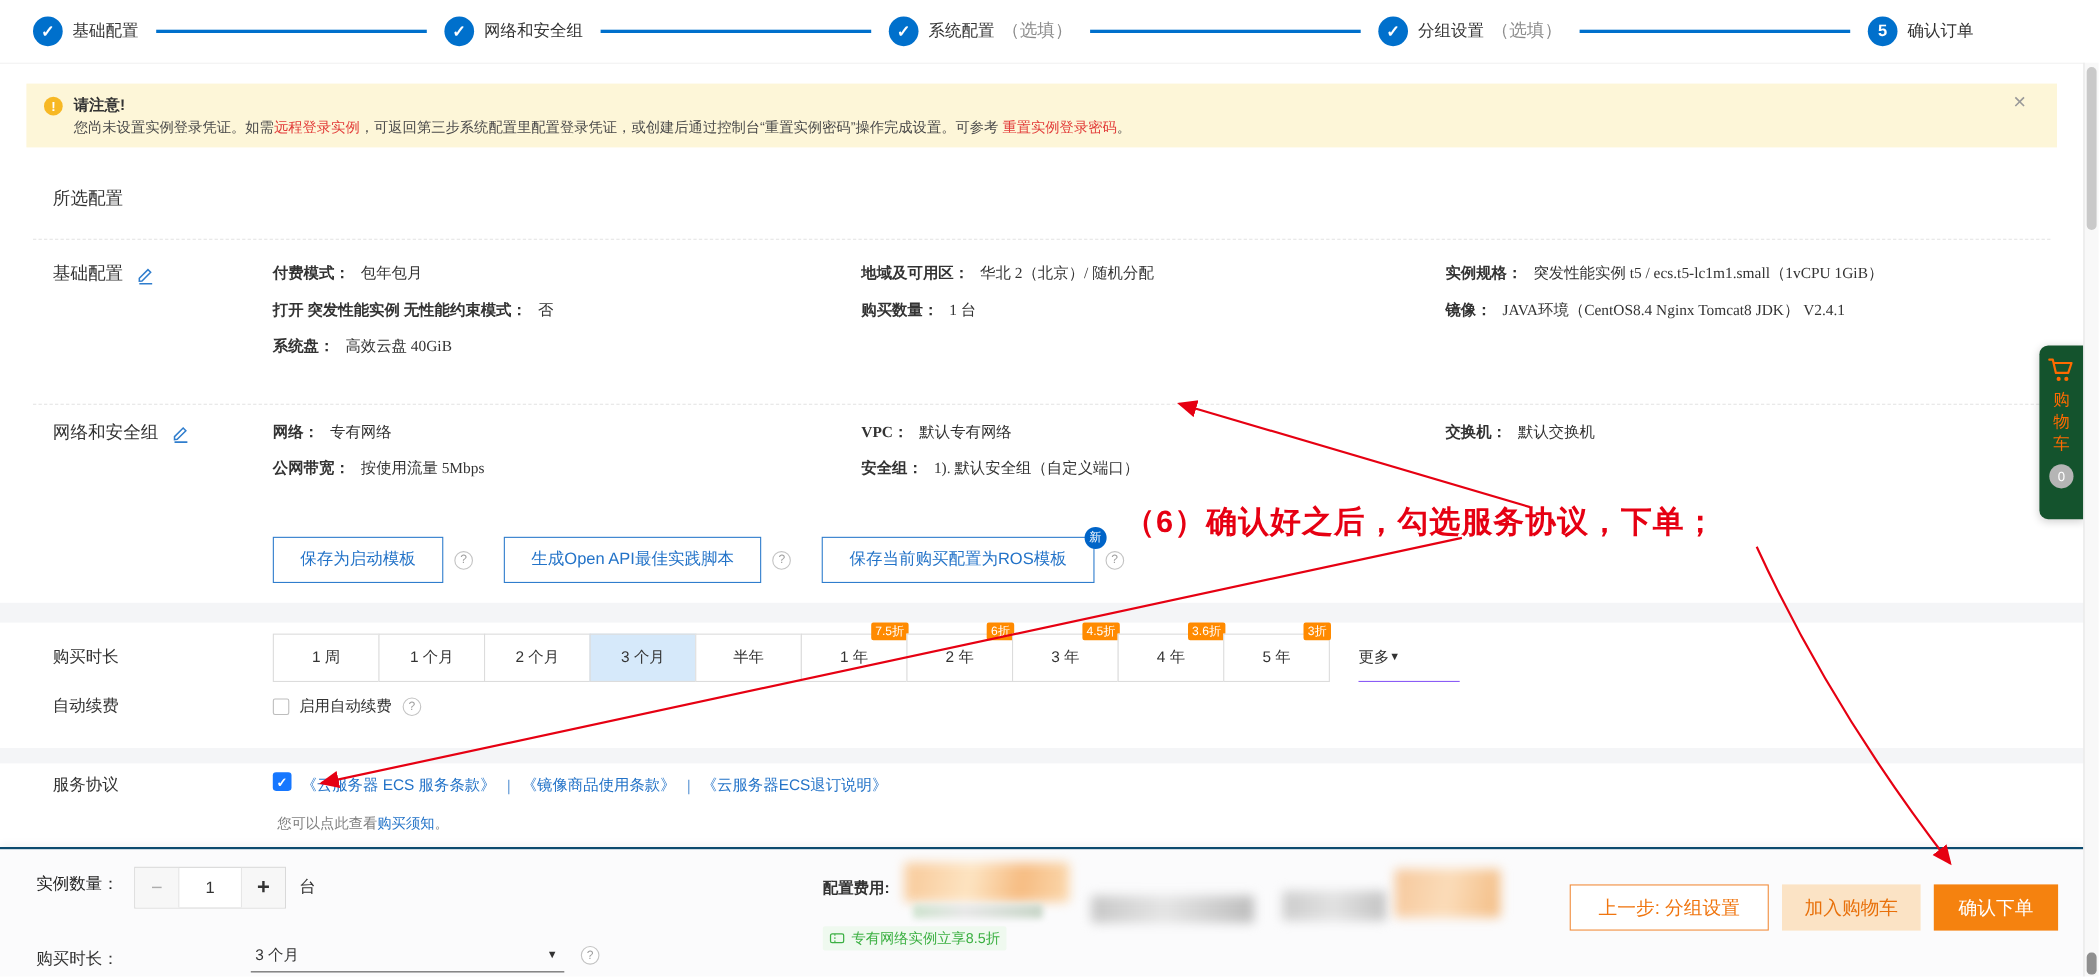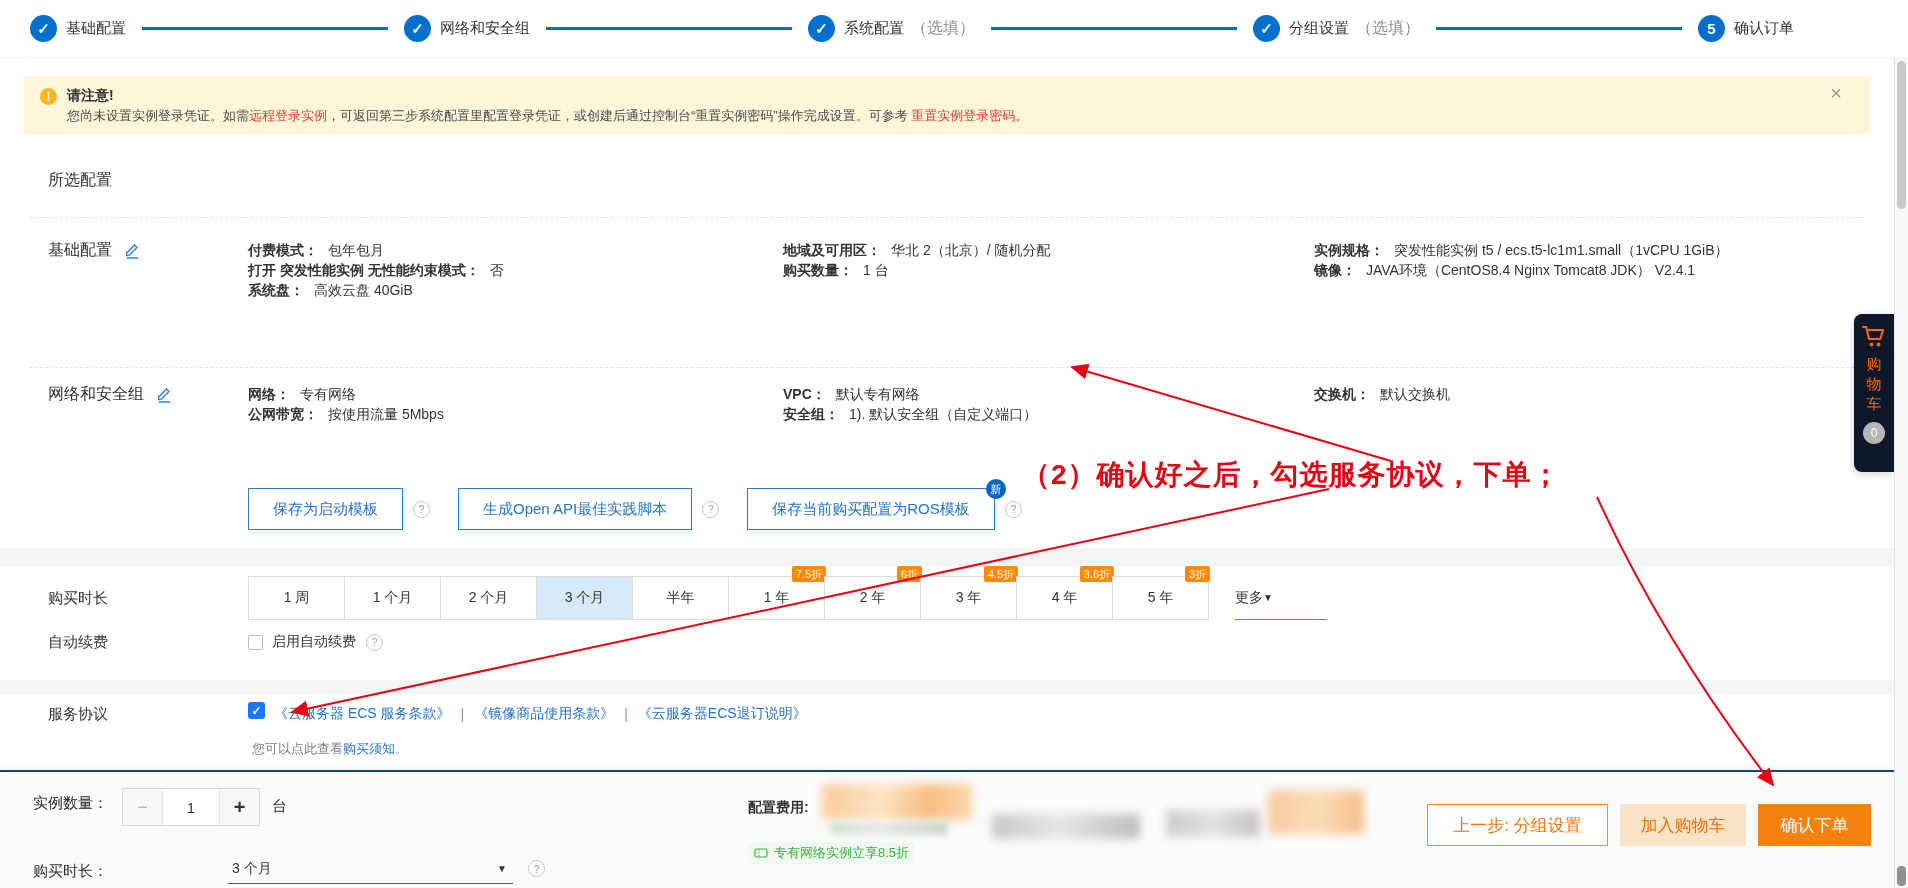--- a/index.html
+++ b/index.html
@@ -28,21 +28,21 @@
 
   
   .sec-title{position:absolute;left:48px;top:170px;font-size:16px;color:#333;}
   .divider{position:absolute;left:30px;right:44px;border-top:1px dashed #e2e2e2;}
   .d1{top:217px}.d2{top:367px}
   .cfg{position:absolute;left:0;right:14px;display:flex;}
   .cfg-basic{top:240px}.cfg-net{top:384px}
   .cfg-side{width:248px;box-sizing:border-box;padding-left:48px;flex:none;display:flex;align-items:flex-start;gap:12px;}
   .cfg-side-label{font-size:16px;color:#333;line-height:20px;white-space:nowrap;}
   .edit-icon{cursor:pointer;margin-top:2px;flex:none;}
-  .cfg-grid{flex:1;display:grid;grid-template-columns:535px 531px 1fr;align-content:start;}
+  .cfg-grid{flex:1;display:grid;grid-template-columns:535px 531px 1fr;row-gap:13px;align-content:start;font-family:Liberation Serif, serif;}
   .kv{font-size:14px;line-height:20px;color:#333;white-space:nowrap;}
   .kv .k{font-weight:bold;margin-right:10px;}
 
   
   .tpl-row{position:absolute;top:488px;left:248px;display:flex;align-items:center;}
   .tpl-grp{display:flex;align-items:center;margin-right:28px;}
   .tpl-btn{position:relative;height:42px;line-height:40px;box-sizing:border-box;border:1px solid #2f7dcd;
            background:#fff;color:#2373c8;font-size:15px;padding:0 24px;cursor:pointer;white-space:nowrap;}
   .help{width:17px;height:17px;border-radius:50%;border:1px solid #c3c3c3;color:#a0a0a0;font-size:11px;
         display:inline-flex;align-items:center;justify-content:center;margin-left:10px;background:#fff;
@@ -118,21 +118,21 @@
            padding:2px 6px;border-radius:2px;}
   .f-promo span{font-size:13px;color:#3cb043;}
   .f-prev{position:absolute;left:1427px;top:32px;width:181px;height:42px;box-sizing:border-box;border:1px solid #f08c3c;
           background:#fff;color:#f0750f;font-size:17px;display:flex;align-items:center;justify-content:center;cursor:pointer;}
   .f-cart{position:absolute;left:1620px;top:32px;width:126px;height:42px;background:#fbe3c5;color:#e8700a;font-size:17px;
           display:flex;align-items:center;justify-content:center;cursor:pointer;}
   .f-submit{position:absolute;left:1758px;top:32px;width:113px;height:42px;background:#f5820f;color:#fff;font-size:17px;
             display:flex;align-items:center;justify-content:center;cursor:pointer;}
 
   
-  .cart-widget{position:absolute;left:1854px;top:314px;width:40px;height:158px;background:#0f172a;
+  .cart-widget{position:absolute;left:1854px;top:314px;width:40px;height:158px;background:#14532d;
                border-radius:8px 0 0 8px;box-shadow:0 2px 8px rgba(0,0,0,0.18);z-index:40;display:flex;
                flex-direction:column;align-items:center;padding-top:10px;box-sizing:border-box;cursor:pointer;}
   .cart-text{width:17px;font-size:15px;line-height:20px;color:#ff6a00;word-break:break-all;text-align:center;margin-top:6px;}
   .cart-badge{width:22px;height:22px;border-radius:50%;background:#b5b5b5;color:#fff;font-size:12px;display:flex;
               align-items:center;justify-content:center;margin-top:8px;}
   .scrollbar{position:absolute;right:0;top:57px;bottom:0;width:14px;background:#f8f8f8;border-left:1px solid #e4e4e4;
              box-sizing:border-box;z-index:60;}
   .sb-thumb{position:absolute;left:2px;top:4px;width:9px;height:148px;background:#c9c9c9;border-radius:5px;cursor:pointer;}
   .sb-thumb2{position:absolute;left:2px;bottom:2px;width:9px;height:20px;background:#8f8f8f;border-radius:4px;cursor:pointer;}
   .annotation{position:absolute;left:1022px;top:456px;font-size:28px;font-weight:bold;color:#e60012;z-index:50;
@@ -372,21 +372,21 @@
     </svg>
     <div class="cart-text">购物车</div>
     <div class="cart-badge">0</div>
   </div>
 
   <div class="scrollbar">
     <div class="sb-thumb"></div>
     <div class="sb-thumb2"></div>
   </div>
 
-  <div class="annotation">（2）确认好之后，勾选服务协议，下单；</div>
+  <div class="annotation">（6）确认好之后，勾选服务协议，下单；</div>
   <svg class="overlay" width="1908" height="888" viewBox="0 0 1908 888">
     <defs>
       <marker id="ah" markerWidth="10" markerHeight="9" refX="8" refY="4" orient="auto">
         <path d="M0 0 L9 4 L0 8 Z" fill="#e60012"></path>
       </marker>
     </defs>
     <line x1="1391" y1="461" x2="1072" y2="367" stroke="#e60012" stroke-width="2" marker-end="url(#ah)"></line>
     <line x1="1329" y1="489" x2="292" y2="712" stroke="#e60012" stroke-width="2" marker-end="url(#ah)"></line>
     <path d="M1597 497 Q1665 645 1773 785" fill="none" stroke="#e60012" stroke-width="2" marker-end="url(#ah)"></path>
   </svg>

